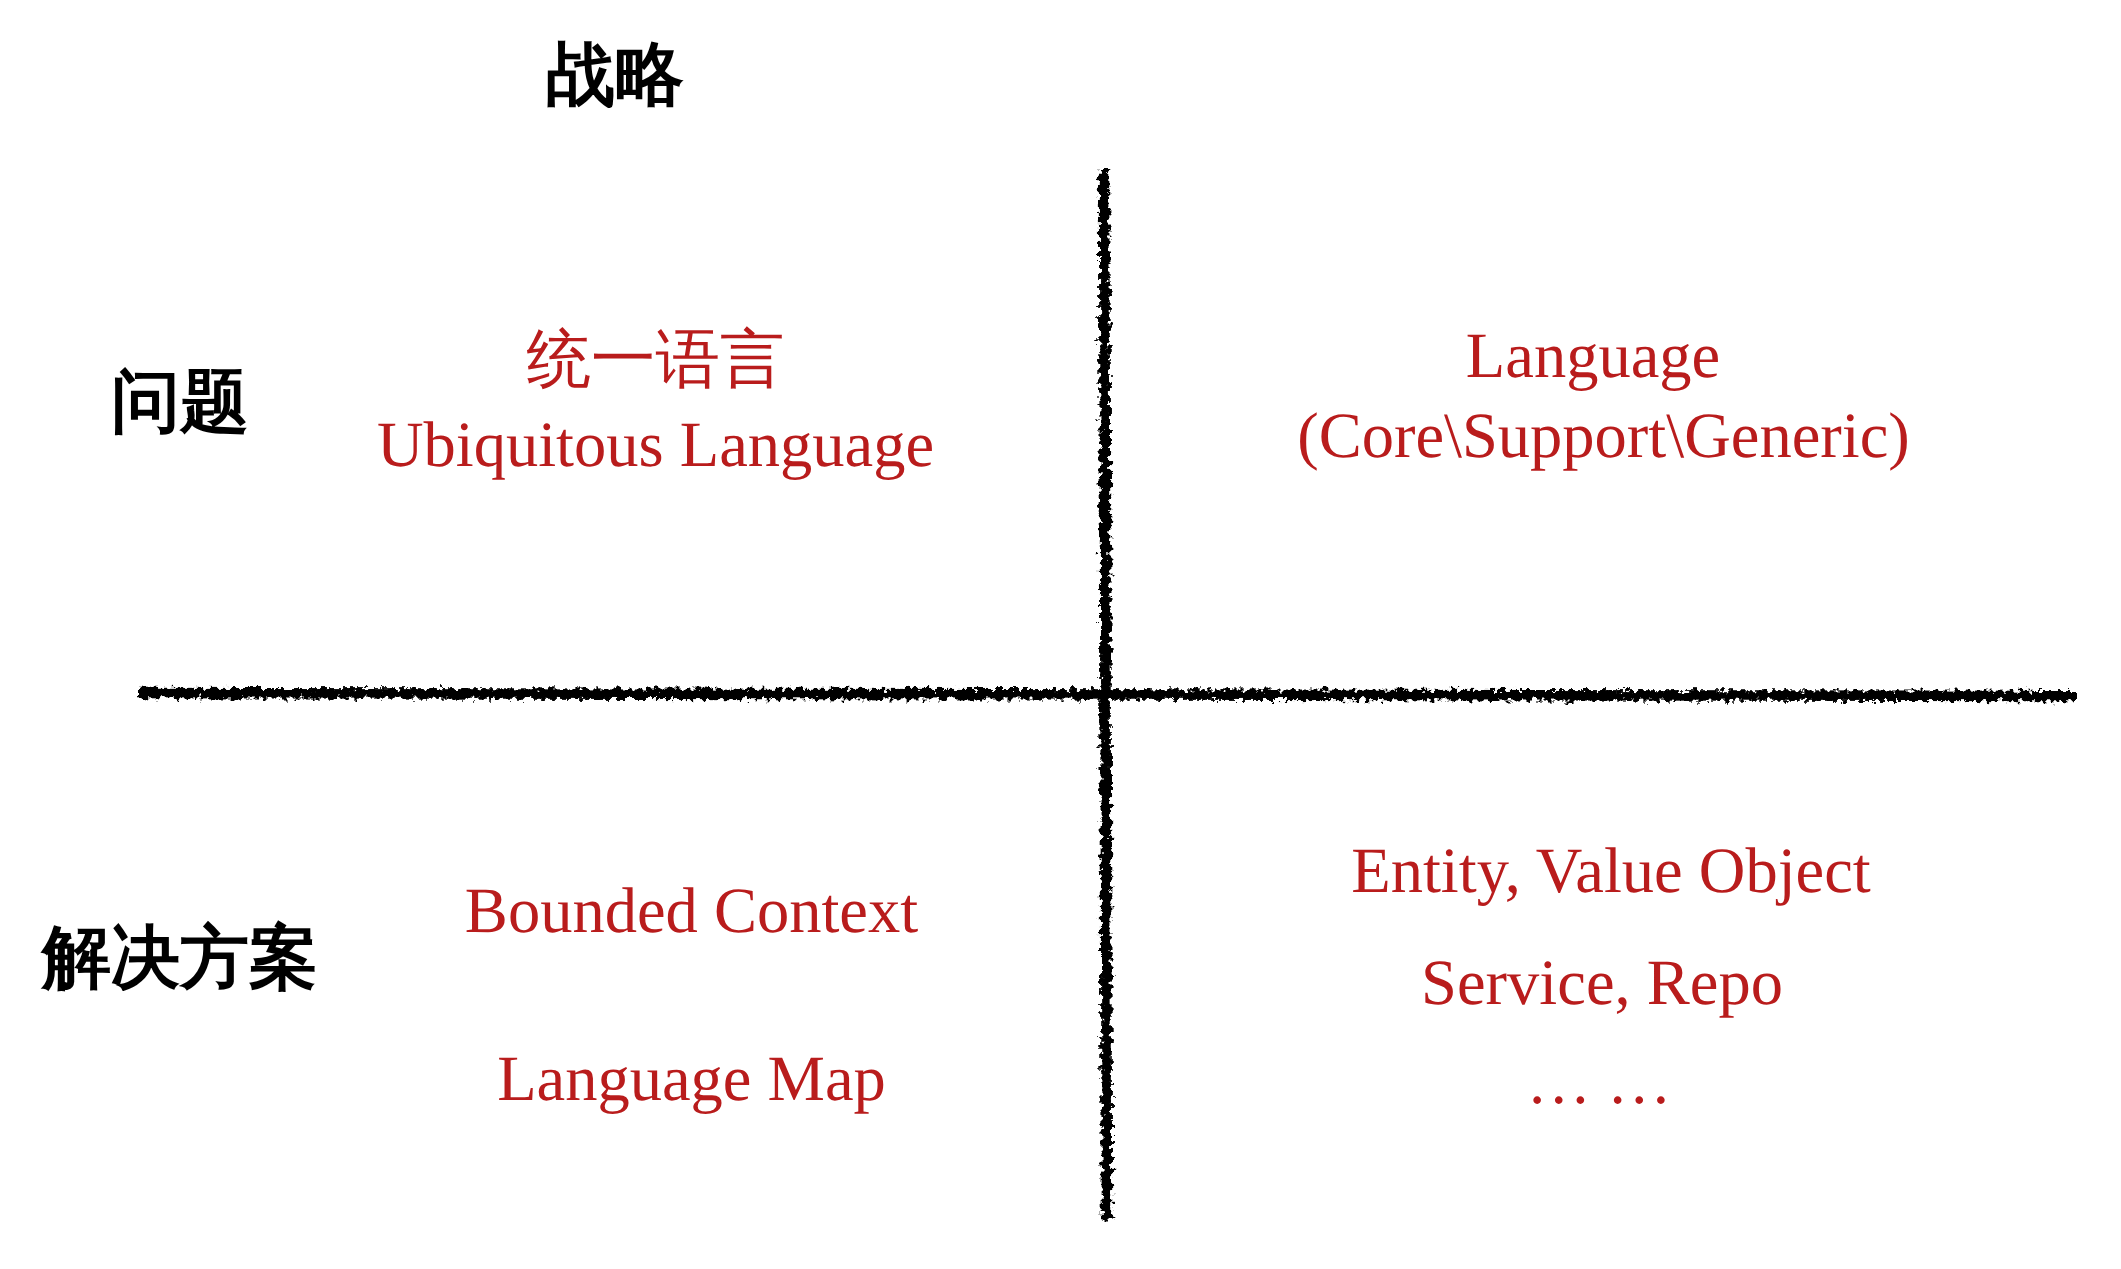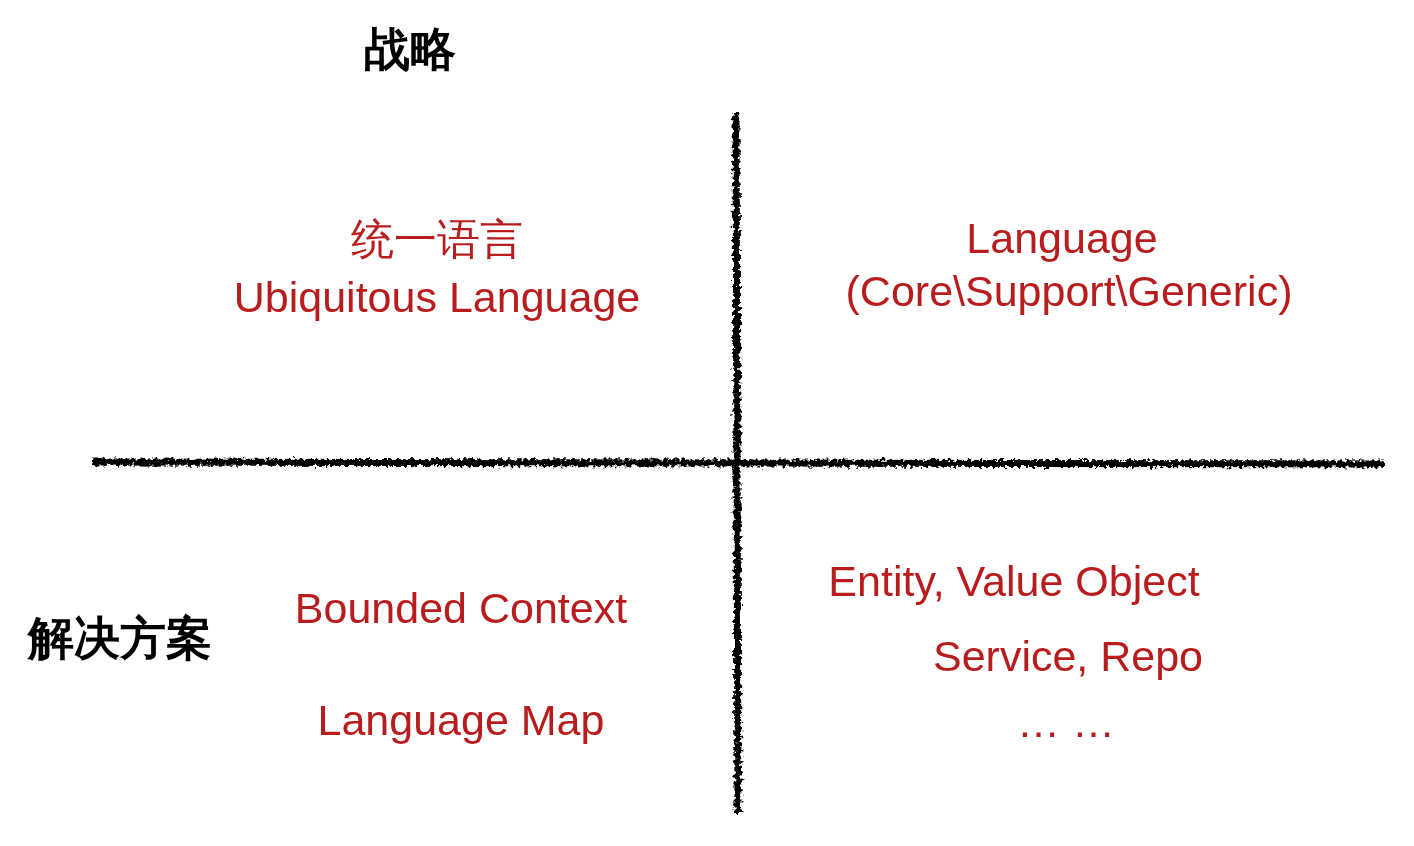--- a/index.html
+++ b/index.html
@@ -3,21 +3,21 @@
 <meta charset="utf-8">
 <style>
   * { margin: 0; padding: 0; box-sizing: border-box; }
   html, body { background: #ffffff; }
   .canvas {
     position: relative;
     width: 1414px;
     height: 842px;
     background: #ffffff;
     overflow: hidden;
-    font-family: Liberation Sans, sans-serif;
+    font-family: Liberation Serif, serif;
     color: #000000;
   }
   .axes { position: absolute; left: 0; top: 0; }
   .txt {
     position: absolute;
     transform: translate(-50%, -50%);
     white-space: nowrap;
     font-size: 43px;
     font-weight: 400;
     color: #b91c1c;
@@ -41,36 +41,37 @@
       </filter>
     </defs>
     <g filter="url(#rough)" fill="none" stroke-width="7" stroke-linecap="butt" stroke="#000000">
       <line x1="92" y1="462" x2="1384" y2="464"></line>
       <line x1="736" y1="112" x2="738" y2="813"></line>
     </g>
   </svg>
 
   <div class="txt lbl" style="left:410px; top:50px;">战略</div>
 
+  <div class="txt lbl" style="left:120px; top:268px;">问题</div>
   <div class="txt lbl" style="left:120px; top:639px;">解决方案</div>
 
   <div>
     <div class="txt" style="left:437px; top:240px;">统一语言</div>
     <div class="txt" style="left:437px; top:297px;">Ubiquitous Language</div>
   </div>
 
   <div>
     <div class="txt" style="left:1062px; top:238px;">Language</div>
     <div class="txt" style="left:1069px; top:291px;">(Core\Support\Generic)</div>
   </div>
 
   <div>
     <div class="txt" style="left:461px; top:580px;margin-top:28px;">Bounded Context</div>
     <div class="txt" style="left:461px; top:720px;">Language Map</div>
   </div>
 
   <div>
-    <div class="txt" style="left:1014px; top:581px;">Entity, Value Object</div>
+    <div class="txt" style="left:1074px; top:581px;">Entity, Value Object</div>
     <div class="txt" style="left:1068px; top:656px;">Service, Repo</div>
     <div class="txt" style="left:1066px; top:722px;">… …</div>
   </div>
 
 </div>
 
 </body></html>

